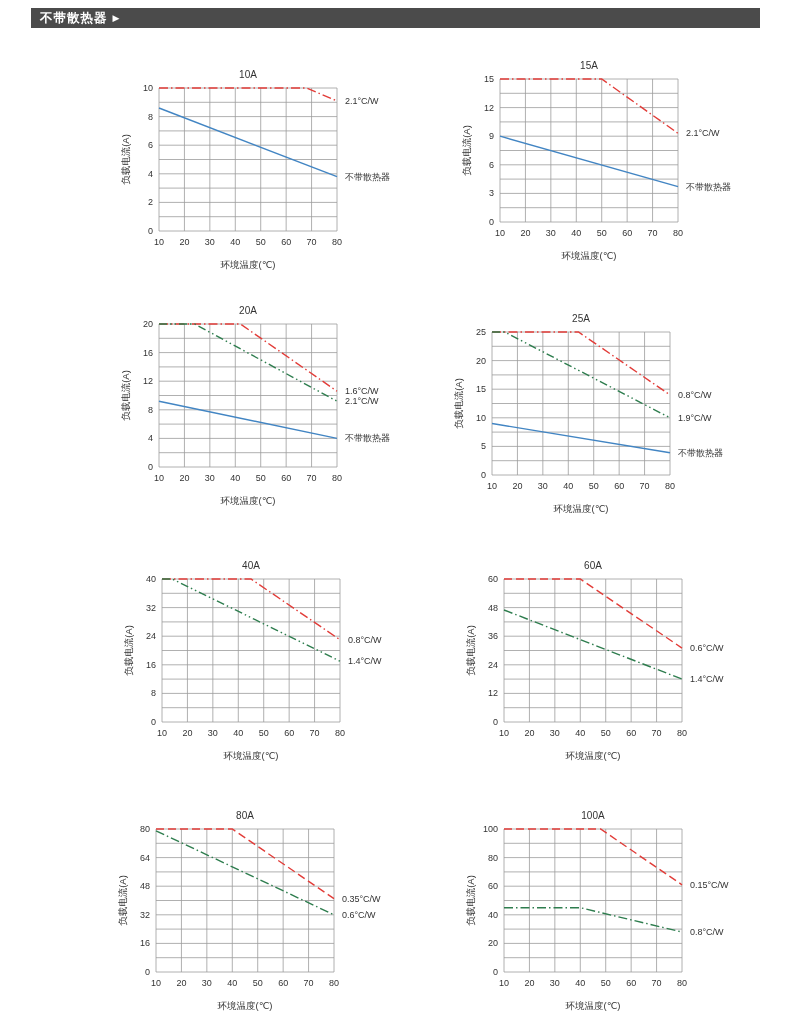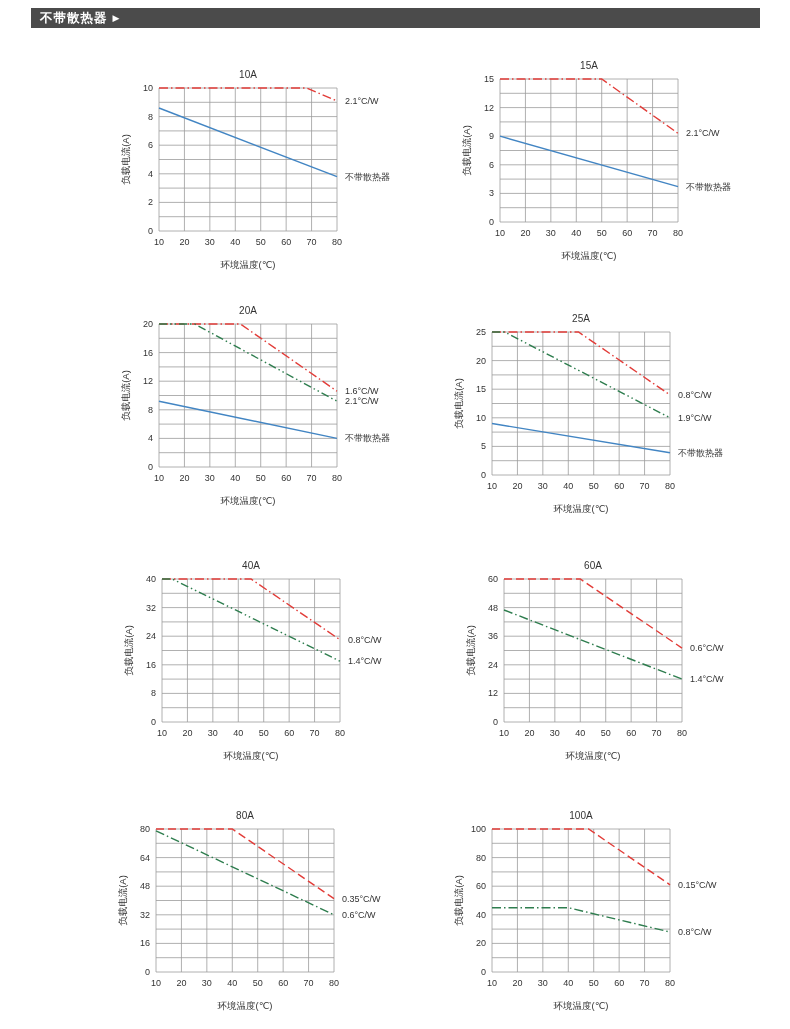--- a/index.html
+++ b/index.html
@@ -333,21 +333,21 @@
         <text x="187.14285714285714" y="179" font-size="9" text-anchor="middle">60</text>
         <text x="212.57142857142858" y="179" font-size="9" text-anchor="middle">70</text>
         <text x="238" y="179" font-size="9" text-anchor="middle">80</text>
         <text x="30" y="93.5" font-size="9.5" text-anchor="middle" transform="rotate(-90 30 93.5)">负载电流(A)</text>
         <text x="149" y="202" font-size="9.5" text-anchor="middle">环境温度(℃)</text>
         <polyline fill="none" stroke="#e23c38" stroke-width="1.4" stroke-dasharray="8,4" points="60.0,22.0 136.3,22.0 238.0,91.7"></polyline>
         <text x="246" y="94.7125" font-size="9">0.35°C/W</text>
         <polyline fill="none" stroke="#2e7d4e" stroke-width="1.4" stroke-dasharray="9,3,1.5,3" points="60.0,23.8 238.0,107.8"></polyline>
         <text x="246" y="110.8" font-size="9">0.6°C/W</text>
       </svg></div>
-  <div class="chart" style="left:432px; top:807px"><svg width="312" height="212" viewBox="0 0 312 212" xmlns="http://www.w3.org/2000/svg">
+  <div class="chart" style="left:444px; top:807px"><svg width="312" height="212" viewBox="0 0 312 212" xmlns="http://www.w3.org/2000/svg">
         <g stroke="#9c9c9c" stroke-width="0.8">
           <line x1="60" y1="22" x2="238" y2="22"></line>
           <line x1="60" y1="36.3" x2="238" y2="36.3"></line>
           <line x1="60" y1="50.6" x2="238" y2="50.6"></line>
           <line x1="60" y1="64.9" x2="238" y2="64.9"></line>
           <line x1="60" y1="79.2" x2="238" y2="79.2"></line>
           <line x1="60" y1="93.5" x2="238" y2="93.5"></line>
           <line x1="60" y1="107.8" x2="238" y2="107.8"></line>
           <line x1="60" y1="122.1" x2="238" y2="122.1"></line>
           <line x1="60" y1="136.4" x2="238" y2="136.4"></line>

